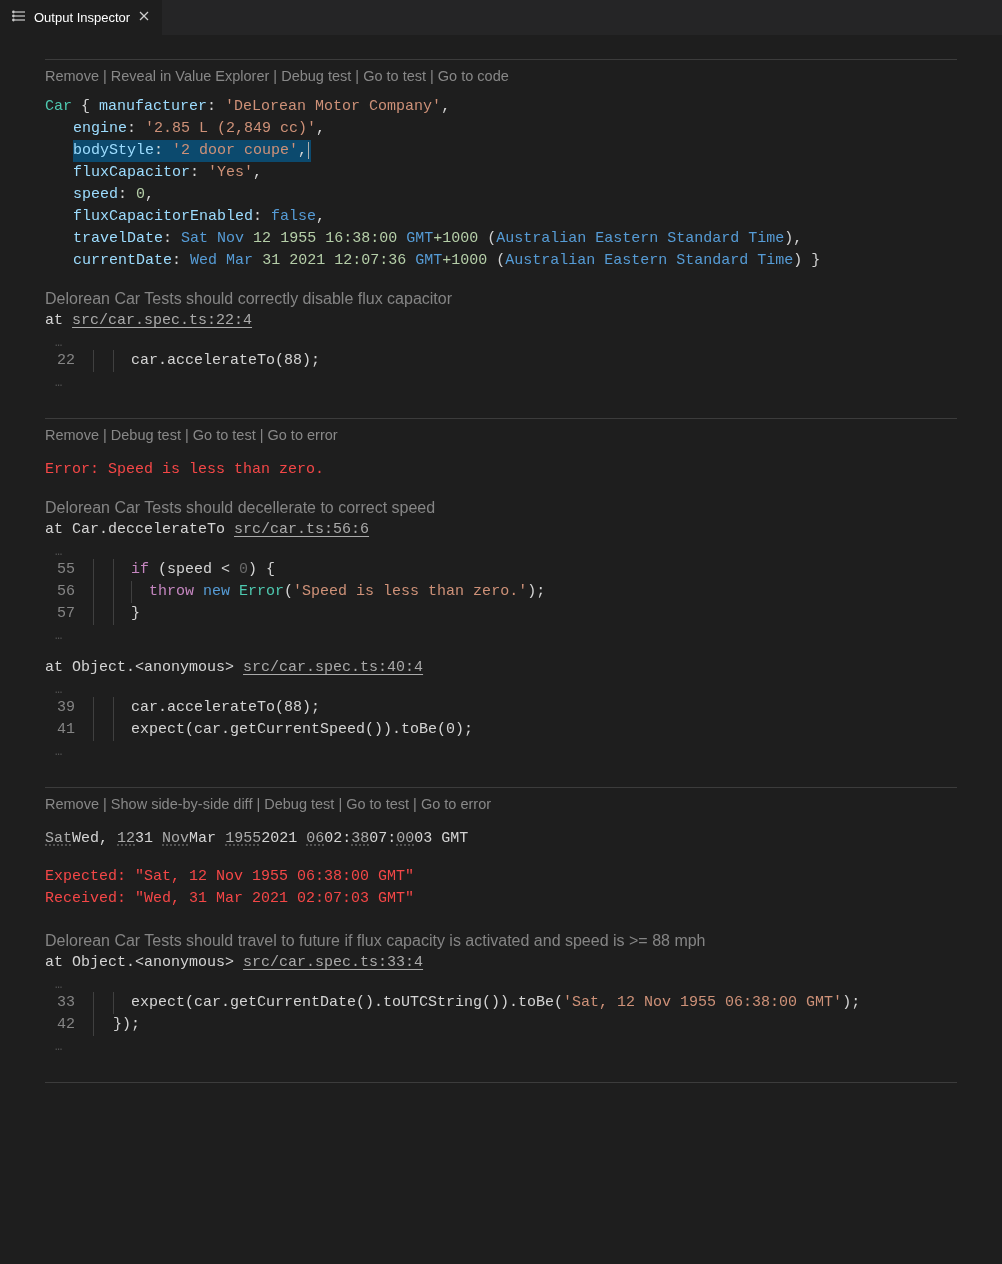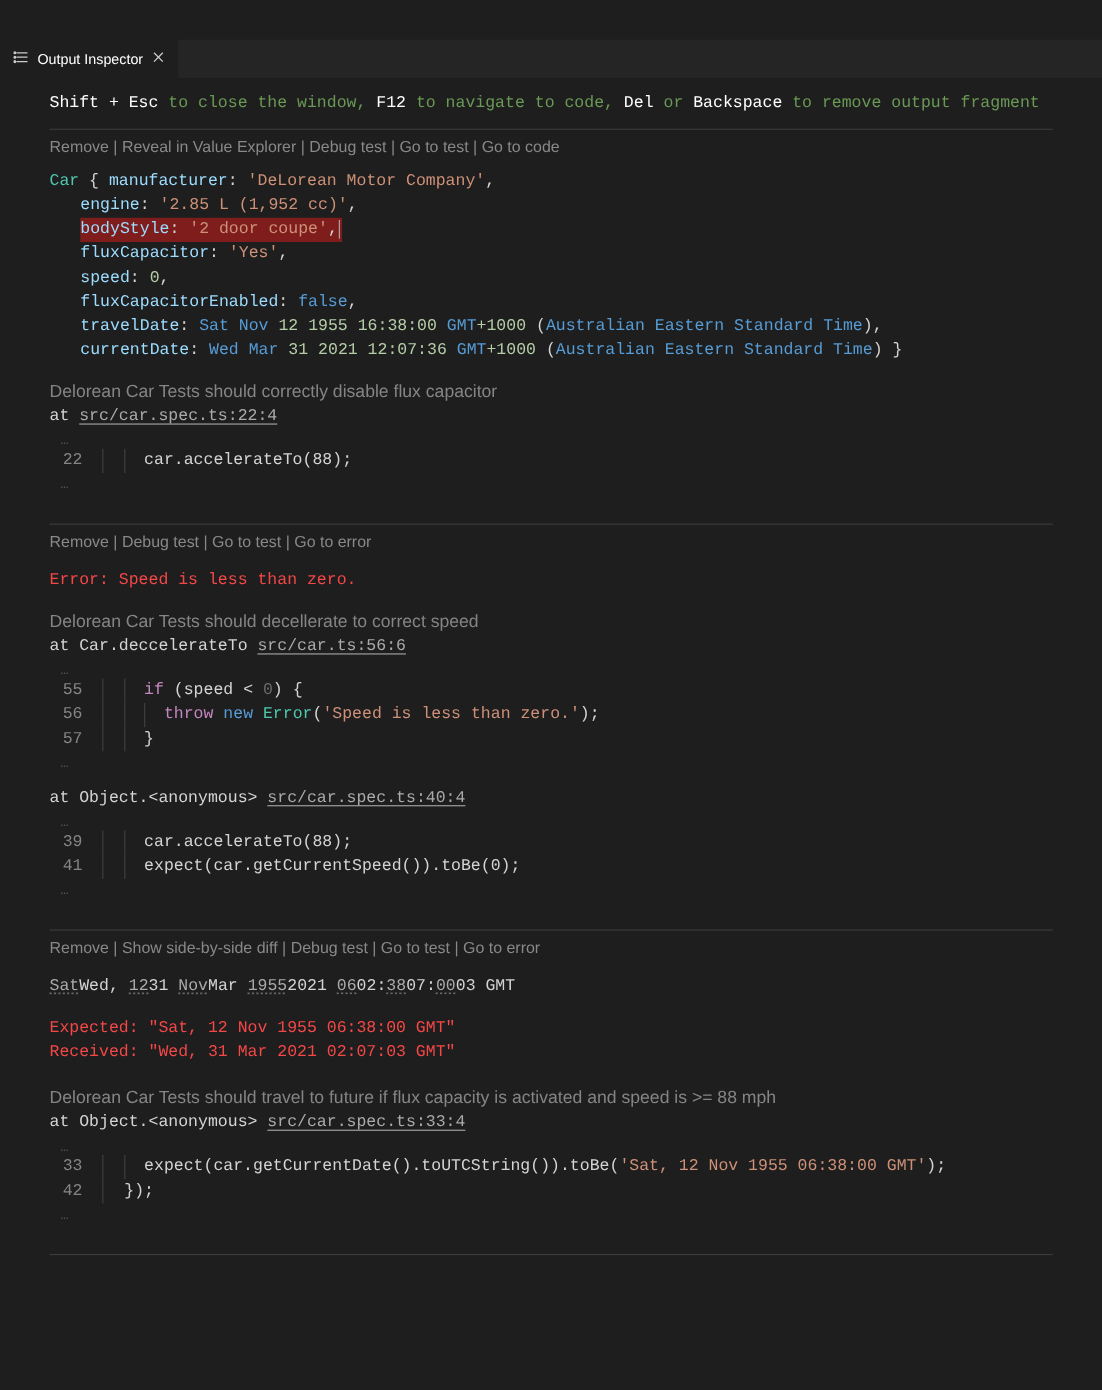--- a/index.html
+++ b/index.html
@@ -29,21 +29,20 @@
     background: var(--bg);
     font-family: "Segoe UI", "Helvetica Neue", sans-serif;
     font-size: 14px;
     color: var(--text);
     overflow: hidden;
   }
   .tabbar {
     display: flex; 
     background: var(--bg2);
     height: 35px;
-    margin-top: 36px;
   }
   .tab {
     display: flex; align-items: center;
     gap: 6px;
     background: var(--bg);
     padding: 0 10px 0 12px;
     height: 100%;
     color: #fff;
     font-size: 13px;
   }
@@ -75,21 +74,21 @@
     line-height: 22px;
   }
   .code-block { margin: 12px 0 6px 0; white-space: pre; }
   .code-block .gn { color: var(--classgreen); }
   .code-block .wh { color: #d4d4d4; }
   .code-block .pr { color: var(--cyan); }
   .code-block .str { color: var(--orange); }
   .code-block .num { color: var(--number); }
   .code-block .bl { color: var(--keywordblue); }
   .indent-border { border-left: 1px solid #404040; padding-left: 1px; margin-left: 8px; display:inline-block; }
-  .cursor-line { background: #7f1d1d; display:inline-block; padding-right:2px; }
+  .cursor-line { background: #0c4a6e; display:inline-block; padding-right:2px; }
   .cursor-line::after { content:""; border-right:1px solid #aeafad; margin-left:1px; }
 
   .testname { color: var(--muted); font-size: 16px; margin-top:18px; }
   .at-line { margin-top: 2px; }
   .at-line .at { color: var(--white); margin-top: 20px; }
   .at-line .srclink { color: var(--underline); text-decoration: underline; text-underline-offset: 3px; }
   .ellipsis { color: #585858; font-size:12px; margin-left:10px; height:18px; }
 
   .gutterline { display:flex; }
   .gutter { width: 40px; text-align:right; padding-right:10px; color:#858585; }
@@ -128,30 +127,27 @@
       <svg viewBox="0 0 16 16" stroke="#ccc" stroke-width="1.2">
           <line x1="4" y1="4" x2="12" y2="12"></line>
           <line x1="12" y1="4" x2="4" y2="12"></line>
         </svg>
     </span>
   </div>
 </div>
 
 <div class="content">
 
-  <div class="hintbar mono">
-    <span class="kbd">Shift + Esc</span><span> to close the window, </span><span class="kbd">F12</span><span> to navigate to code, </span><span class="kbd">Del</span><span> or </span><span class="kbd">Backspace</span><span> to remove output fragment</span>
-  </div>
 
   <hr class="sep">
 
   <div class="actions" id="actions1"><span class="act">Remove</span> | <span class="act">Reveal in Value Explorer</span> | <span class="act">Debug test</span> | <span class="act">Go to test</span> | <span class="act">Go to code</span></div>
 
   <div class="mono code-block" id="objdump"><span class="gn">Car</span><span class="wh"> { </span><span class="pr">manufacturer</span><span class="wh">: </span><span class="str">'DeLorean Motor Company'</span><span class="wh">,</span>
-  <span class="indent-border"></span><span class="pr">engine</span><span class="wh">: </span><span class="str">'2.85 L (1,952 cc)'</span><span class="wh">,</span>
+  <span class="indent-border"></span><span class="pr">engine</span><span class="wh">: </span><span class="str">'2.85 L (2,849 cc)'</span><span class="wh">,</span>
   <span class="indent-border"></span><span class="cursor-line"><span class="pr">bodyStyle</span><span class="wh">: </span><span class="str">'2 door coupe'</span><span class="wh">,</span></span>
   <span class="indent-border"></span><span class="pr">fluxCapacitor</span><span class="wh">: </span><span class="str">'Yes'</span><span class="wh">,</span>
   <span class="indent-border"></span><span class="pr">speed</span><span class="wh">: </span><span class="num">0</span><span class="wh">,</span>
   <span class="indent-border"></span><span class="pr">fluxCapacitorEnabled</span><span class="wh">: </span><span class="bl">false</span><span class="wh">,</span>
   <span class="indent-border"></span><span class="pr">travelDate</span><span class="wh">: </span><span class="bl">Sat</span> <span class="bl">Nov</span> <span class="num">12</span> <span class="num">1955</span> <span class="num">16:38:00</span> <span class="bl">GMT</span><span class="num">+1000</span> <span class="wh">(</span><span class="bl">Australian Eastern Standard Time</span><span class="wh">)</span><span class="wh">,</span>
   <span class="indent-border"></span><span class="pr">currentDate</span><span class="wh">: </span><span class="bl">Wed</span> <span class="bl">Mar</span> <span class="num">31</span> <span class="num">2021</span> <span class="num">12:07:36</span> <span class="bl">GMT</span><span class="num">+1000</span> <span class="wh">(</span><span class="bl">Australian Eastern Standard Time</span><span class="wh">)</span><span class="wh"> }</span></div>
 
   <div class="testname">Delorean Car Tests should correctly disable flux capacitor</div>
   <div class="mono at-line">
     <span class="at">at </span><span class="srclink">src/car.spec.ts:22:4</span>

